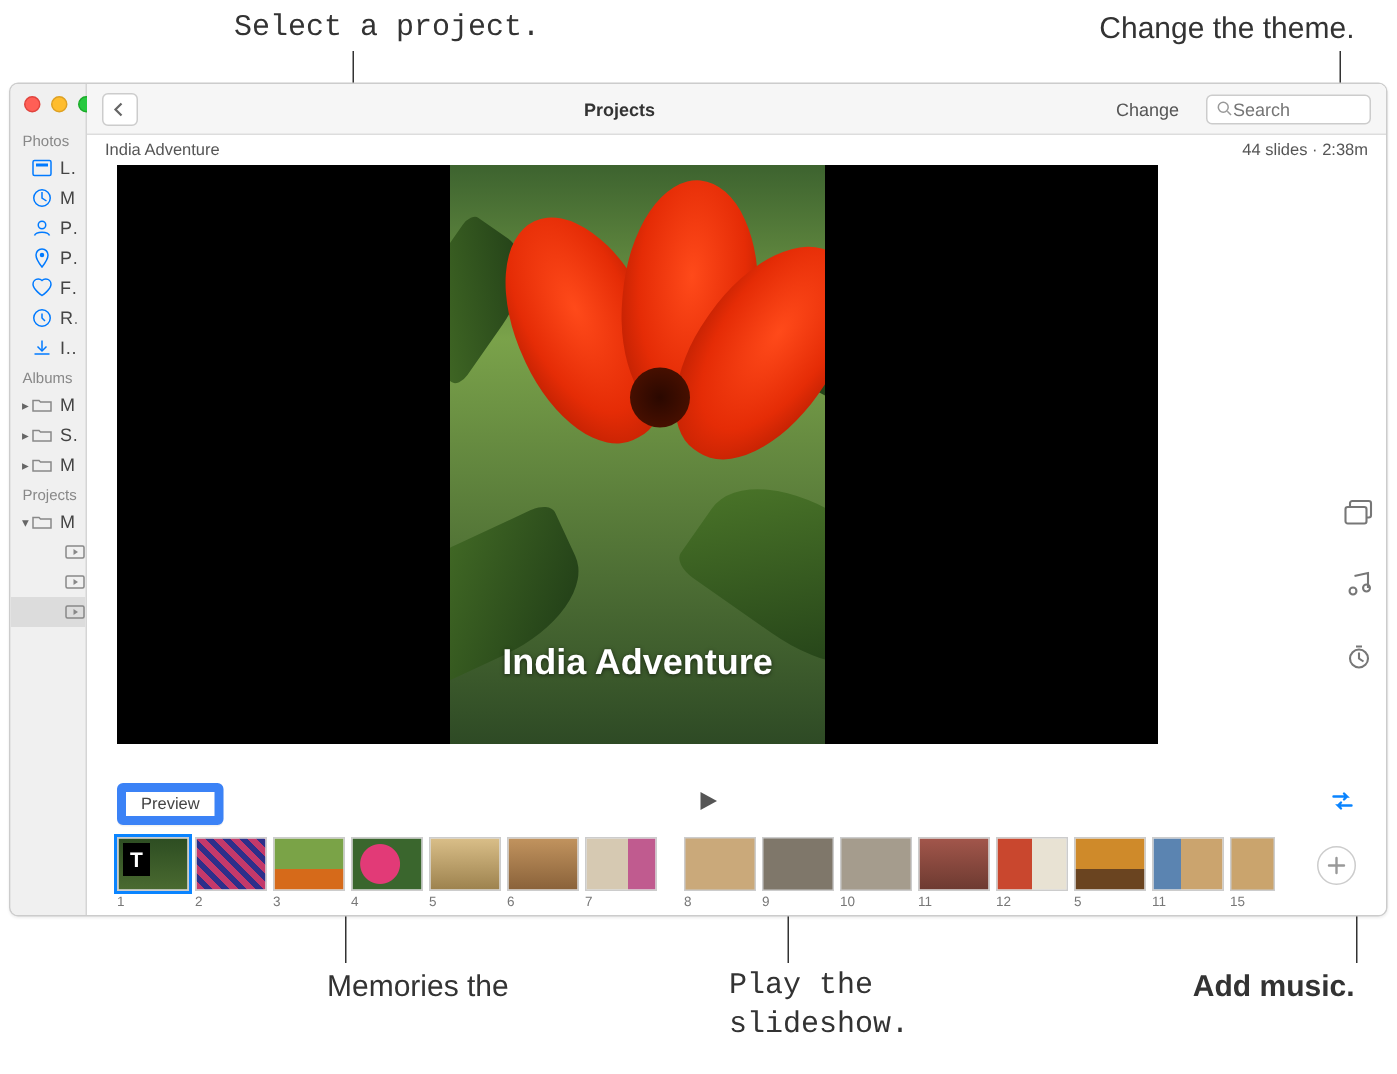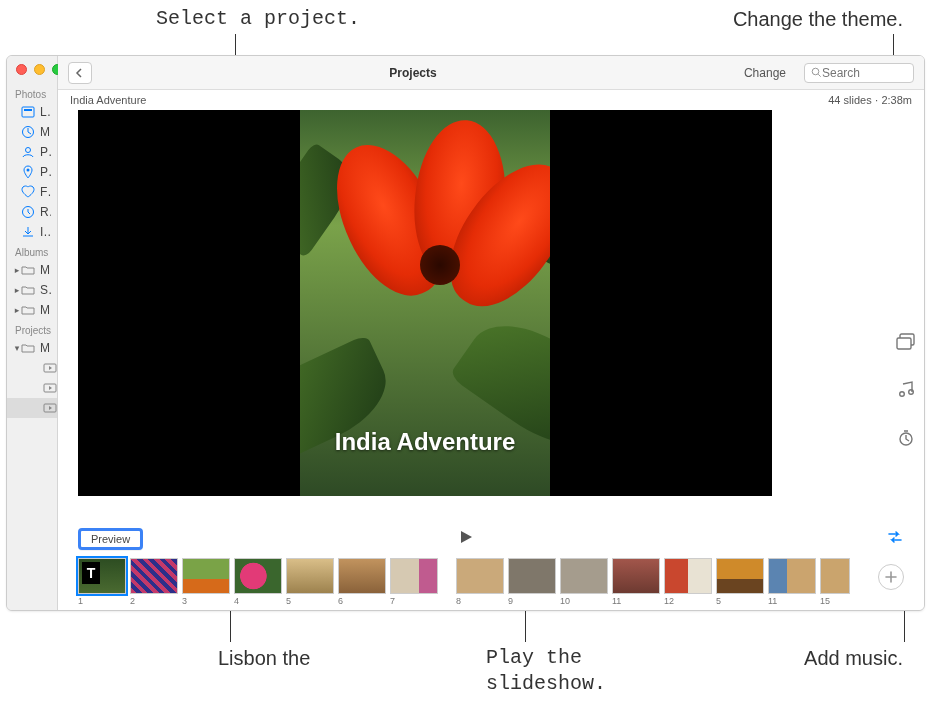--- a/index.html
+++ b/index.html
@@ -163,21 +163,21 @@
 .right-tools {
   position:absolute; right:4px; top:220px;
   display:flex; flex-direction:column; gap:20px;
   color:#777;
 }
 .right-tools div { width:28px; height:28px; display:flex; align-items:center; justify-content:center; cursor:default; }
 .transport {
   display:flex; align-items:center; padding: 2px 20px 4px;
 }
 .prev-btn {
-  border:3px solid #3b82f6; border-radius:4px; background:#fff;
+  border:6px solid #3b82f6; border-radius:4px; background:#fff;
   font-size:11px; padding:2px 10px; color:#444;
   box-shadow: 0 1px 0 rgba(0,0,0,0.05);
 }
 .play-btn {
   margin-left: 315px;
   color:#555;
 }
 .loop-btn { margin-left:auto; color:#0a84ff; }
 .thumbs {
   display:flex; gap:4px;
@@ -218,27 +218,27 @@
   color:#999; font-size:16px;
 }
 </style>
 </head>
 <body>
 
 <div class="callout" style="left:156px; top:6px;font-family:Liberation Mono, monospace;">Select a project.</div>
 <div class="callout" style="right:28px; top:6px; text-align:right;">Change the theme.</div>
 
 <div class="callout" style="left:218px; top:645px;">
-  <span>Lisbon the</span><br>
+  <span>Memories the</span><br>
 </div>
 <div class="callout" style="left:486px; top:645px;font-family:Liberation Mono, monospace;">
   <span>Play the</span><br>
   <span>slideshow.</span>
 </div>
-<div class="callout" style="right:28px; top:645px; ">Add music.</div>
+<div class="callout" style="right:28px; top:645px; font-weight:bold;">Add music.</div>
 
 <div class="callout-line" style="left:235px; top:34px; width:1px; height:27px;"></div>
 <div class="callout-line" style="left:152px; top:60px; width:83px; height:1px;"></div>
 <div class="callout-line" style="left:152px; top:60px; width:1px; height:453px;"></div>
 
 <div class="callout-line" style="left:893px; top:34px; width:1px; height:316px;"></div>
 
 <div class="callout-line" style="left:230px; top:590px; width:1px; height:52px;"></div>
 <div class="callout-line" style="left:525px; top:588px; width:1px; height:54px;"></div>
 <div class="callout-line" style="left:904px; top:388px; width:1px; height:254px;"></div>

